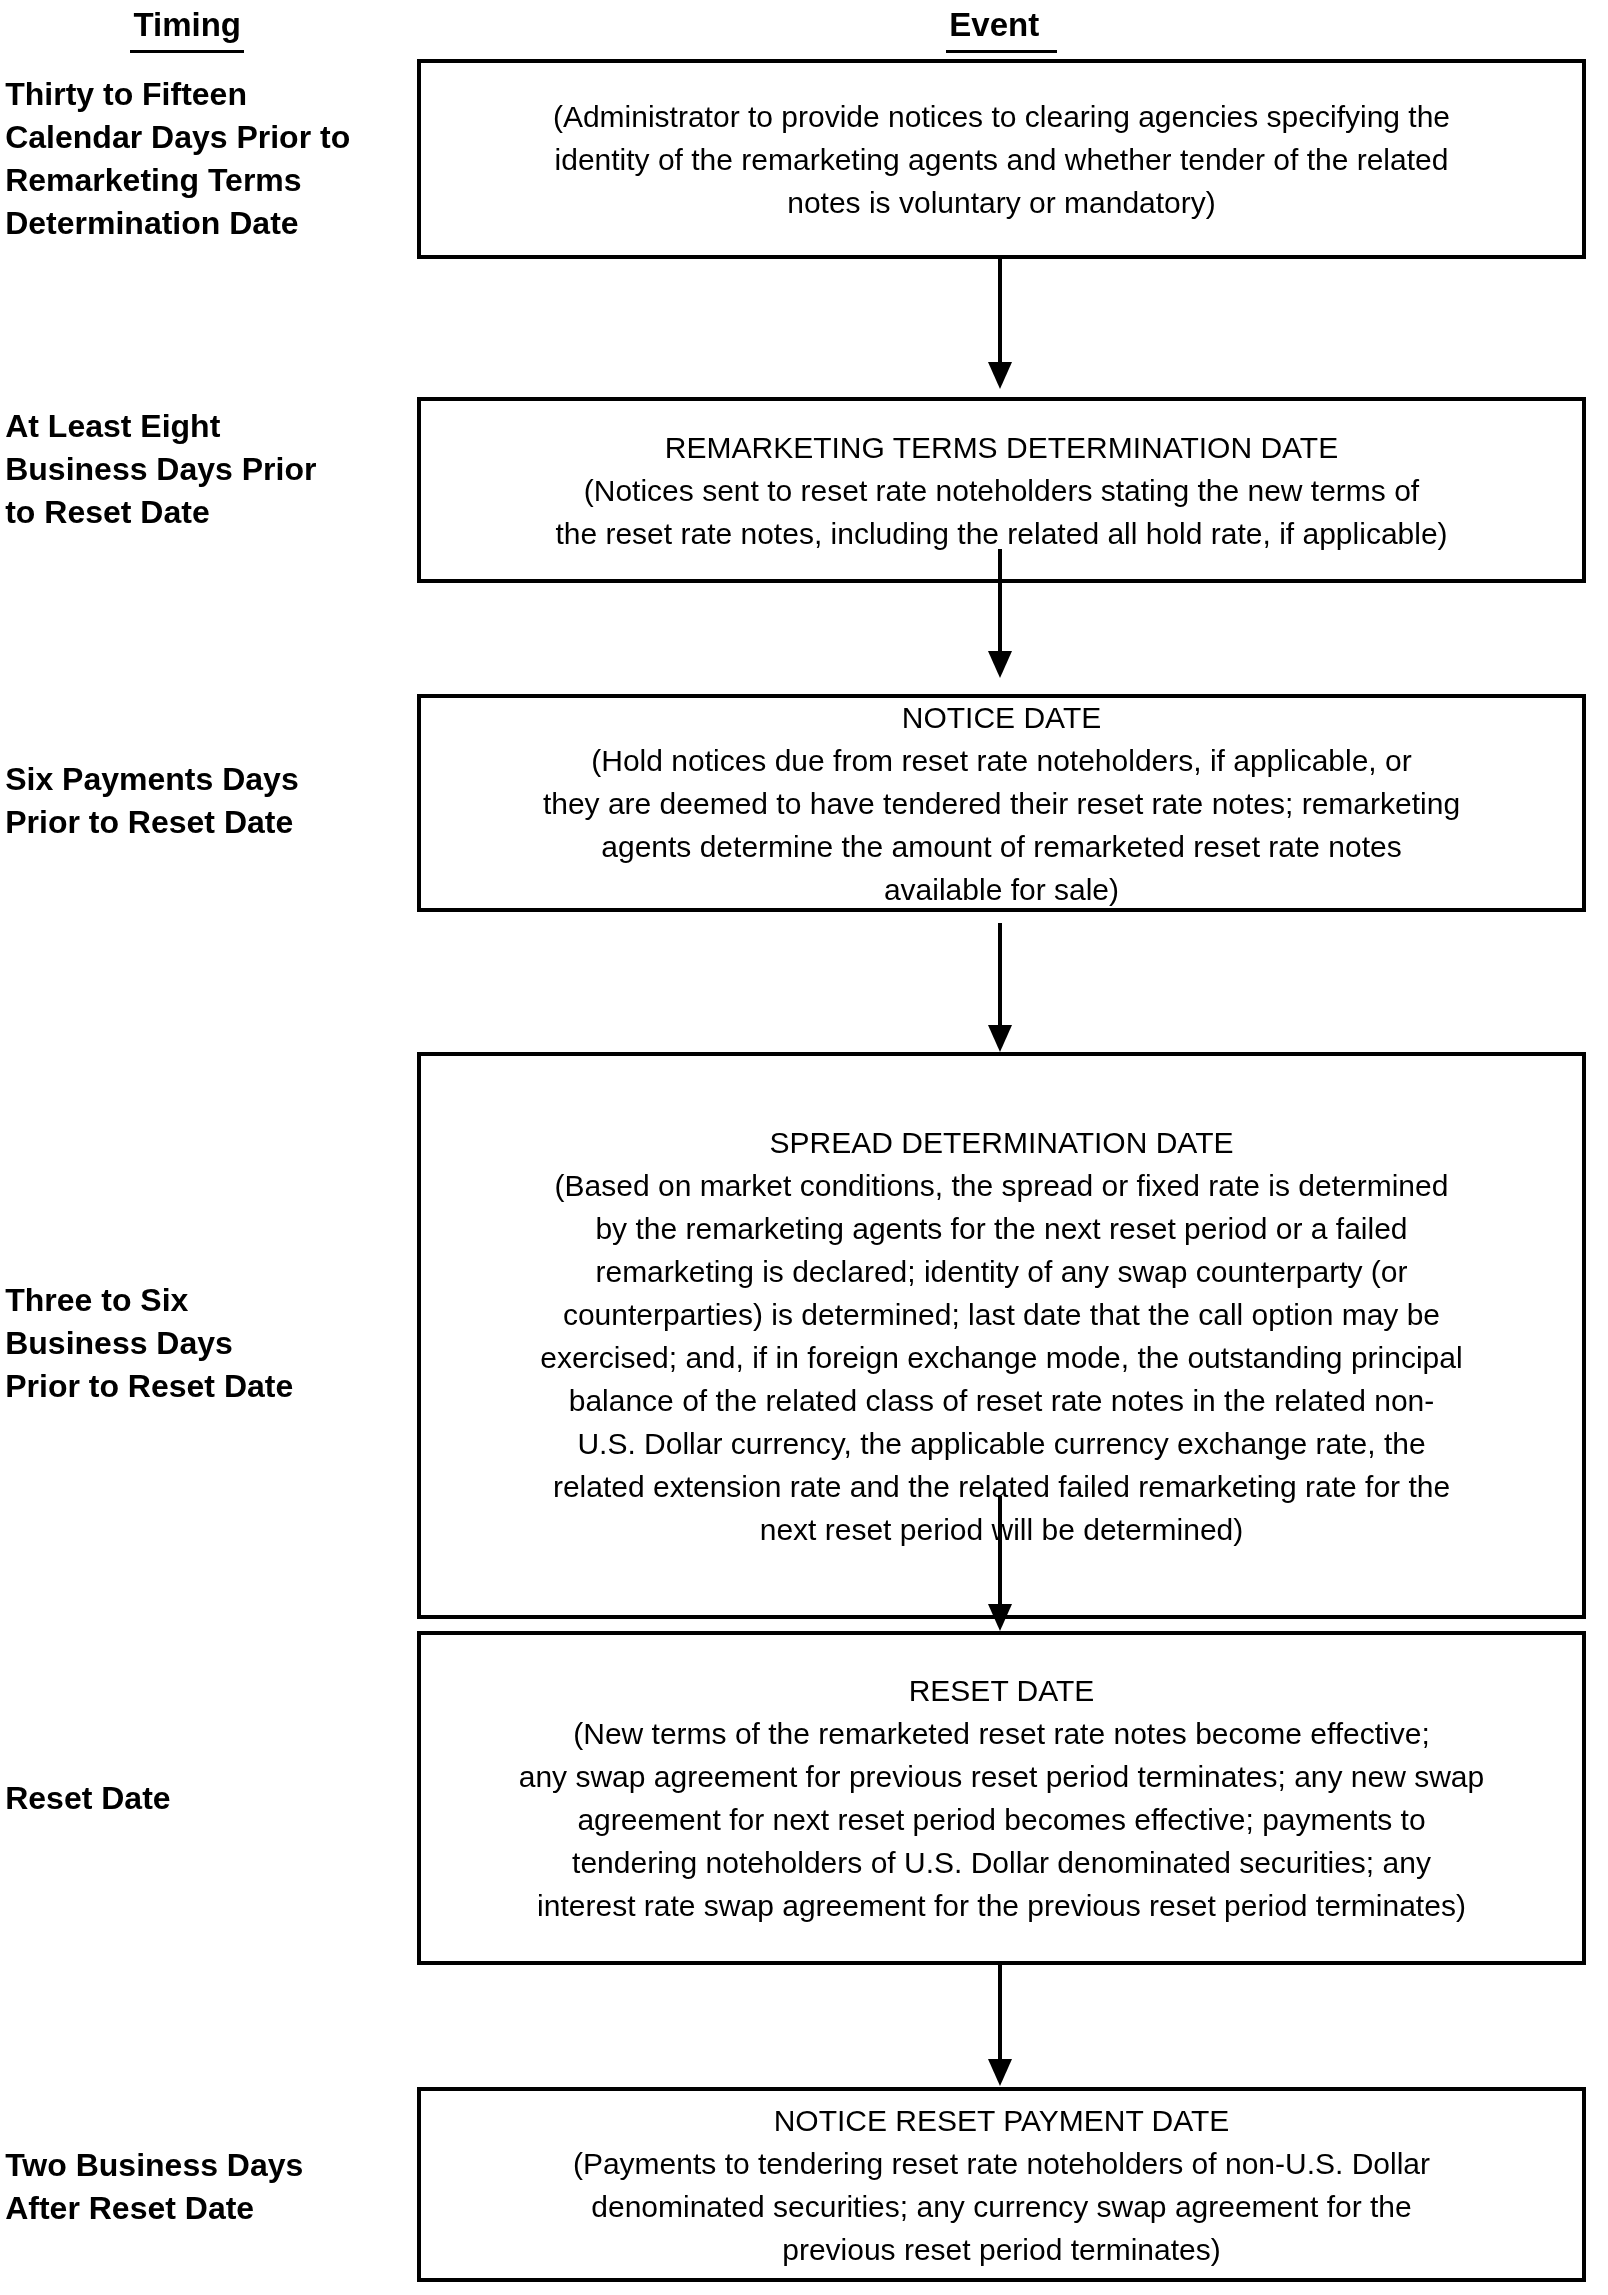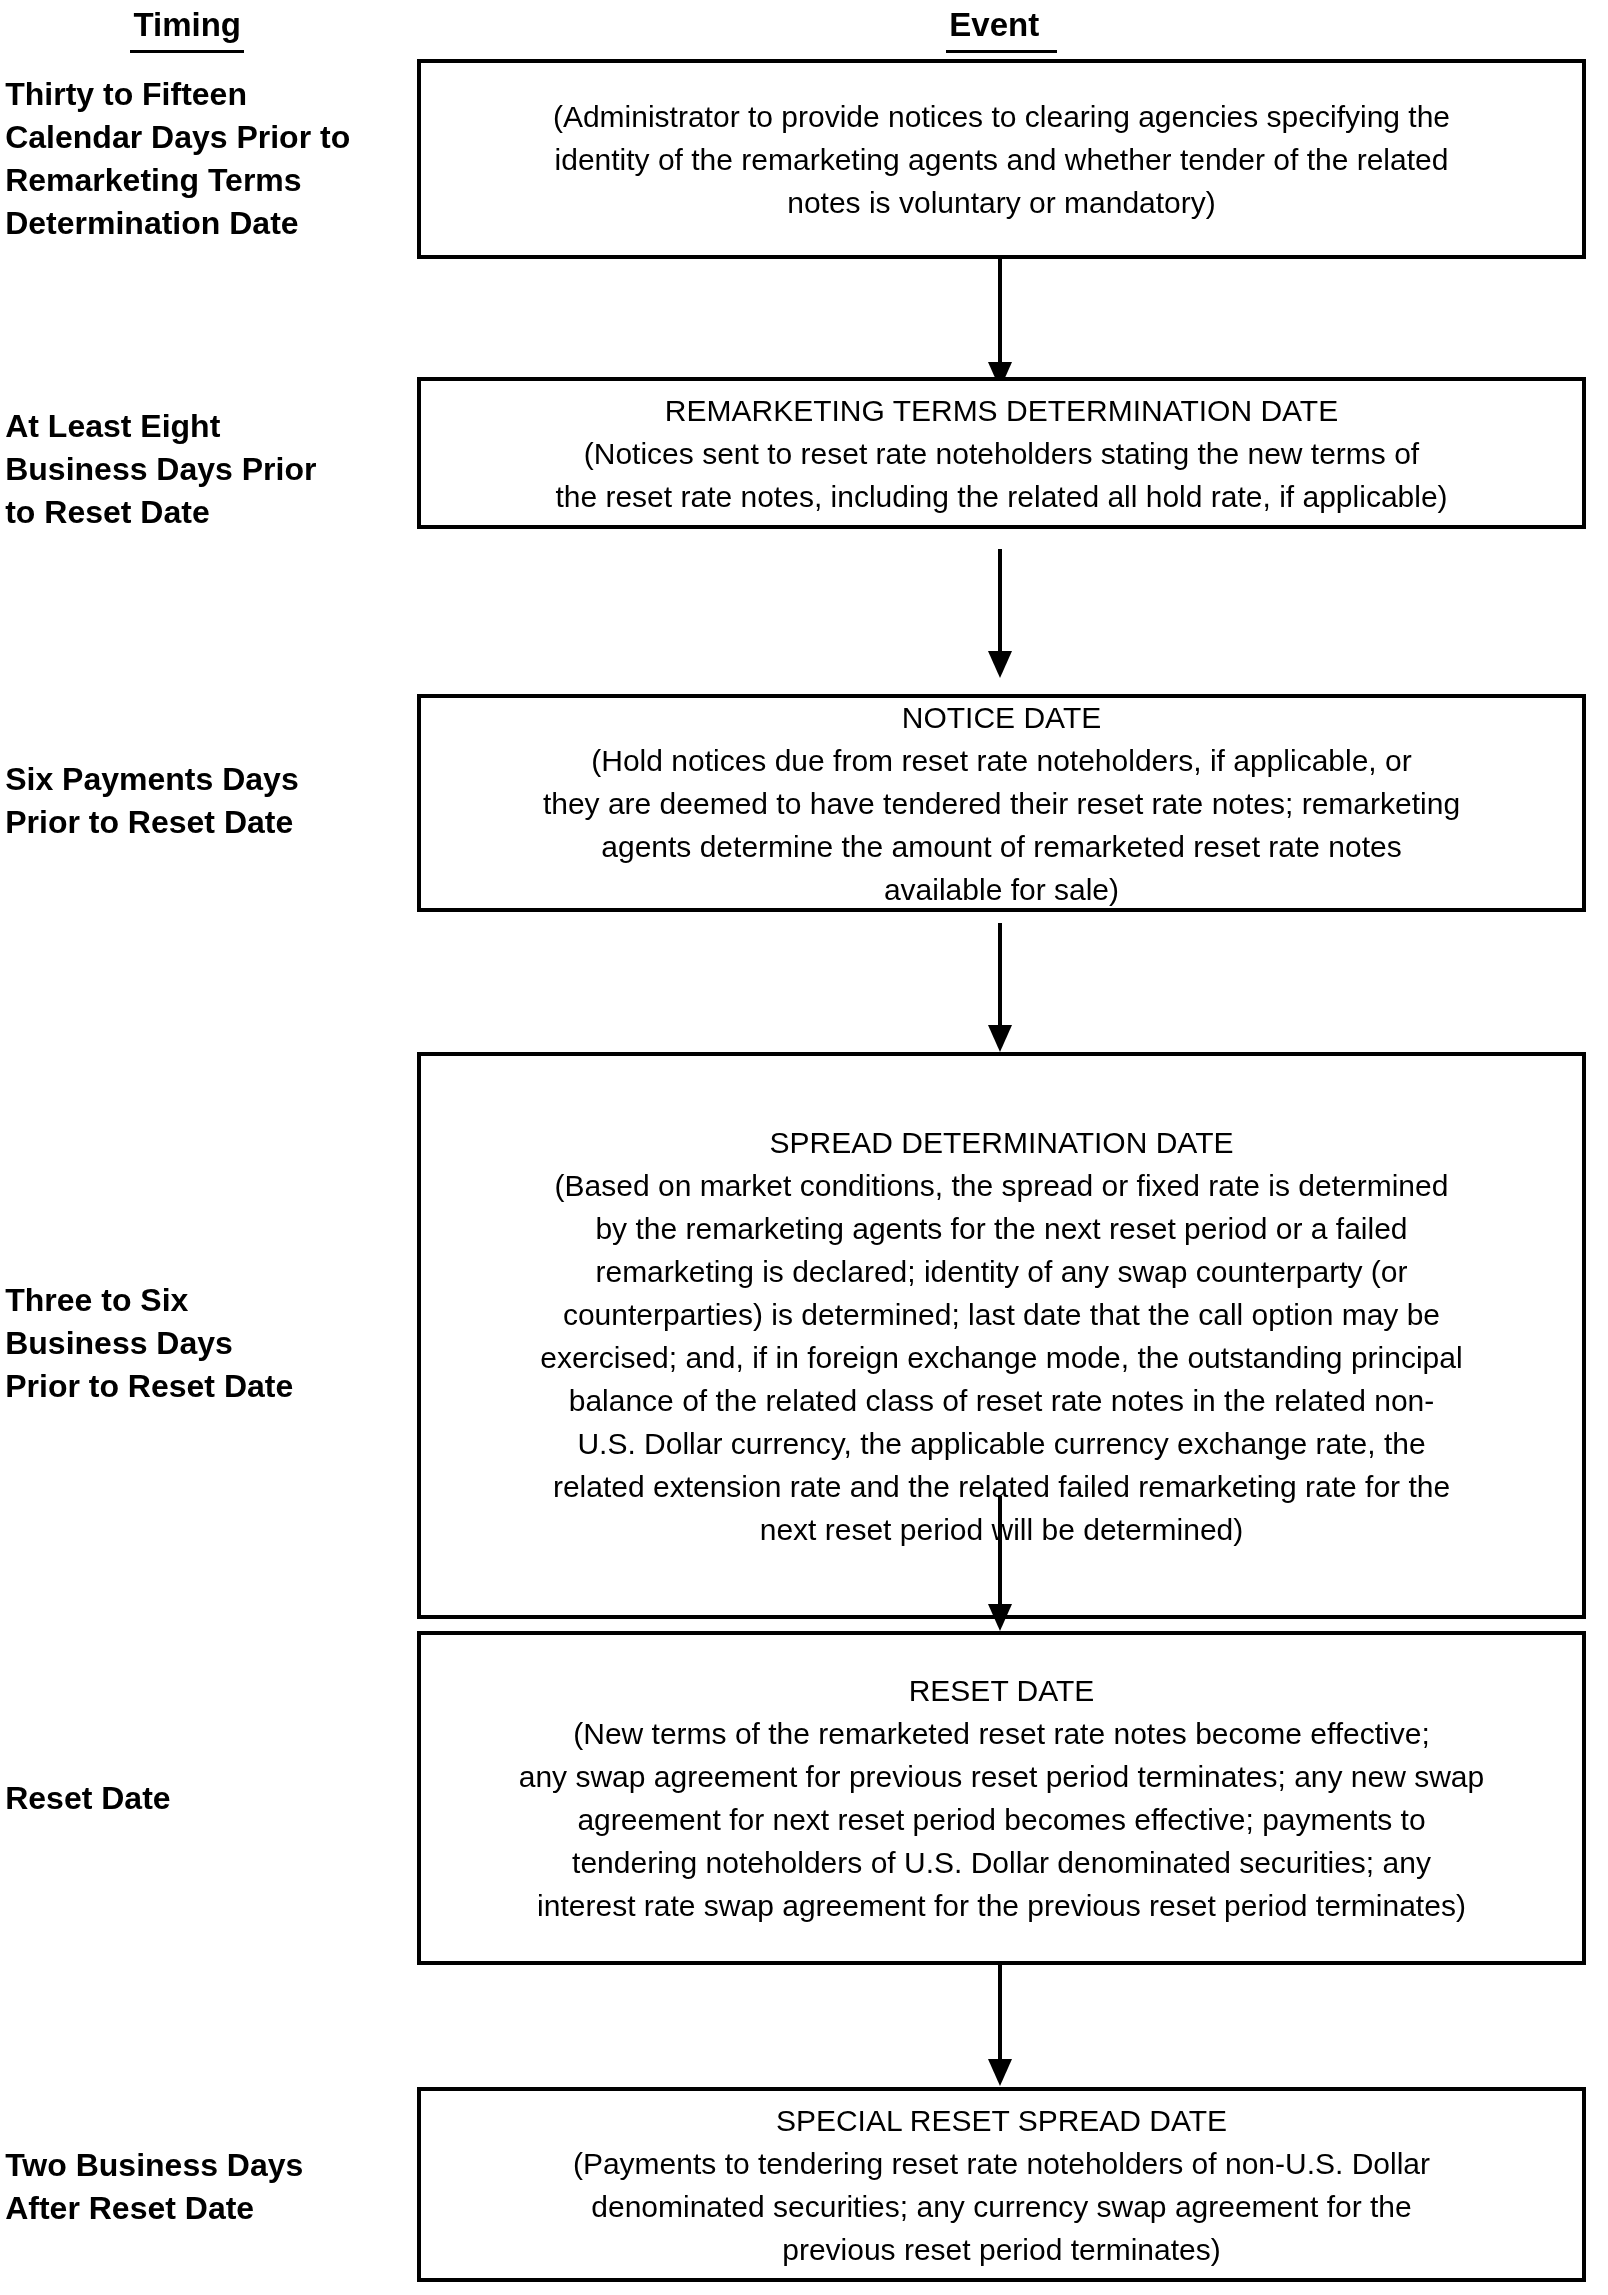--- a/index.html
+++ b/index.html
@@ -63,21 +63,21 @@
     border: 4.7px solid #000;
     background: #fff;
     display: flex;
     flex-direction: column;
     justify-content: center;
     align-items: center;
     text-align: center;
     padding: 2.1px 10.4px;
   }
   .b0 { top: 59px;  height: 200px; justify-content: center; }
-  .b1 { top: 377px;  height: 152px; }
+  .b1 { top: 397px;  height: 186px; }
   .b2 { top: 662px; height: 218px; margin-top: 32px; }
   .b3 { top: 1052px; height: 567px; }
   .b4 { top: 1631px; height: 334px; }
   .b5 { top: 2087px; height: 195px; }
 
   .box-title, .box-body {
     font-size: 30px;
     line-height: 43px;
     white-space: pre-line;
   }
@@ -200,20 +200,20 @@
   </div>
 
   <div class="arrow a4">
     <div class="stem"></div>
     <div class="head"></div>
   </div>
 
   <div class="timing-label t5">Two Business Days
 After Reset Date</div>
   <div class="event-box b5">
-    <div class="box-title">SPECIAL RESET SPREAD DATE</div>
+    <div class="box-title">NOTICE RESET PAYMENT DATE</div>
     <div class="box-body">(Payments to tendering reset rate noteholders of non-U.S. Dollar
 denominated securities; any currency swap agreement for the
 previous reset period terminates)</div>
   </div>
 
 </div>
 
 
 </body></html>

